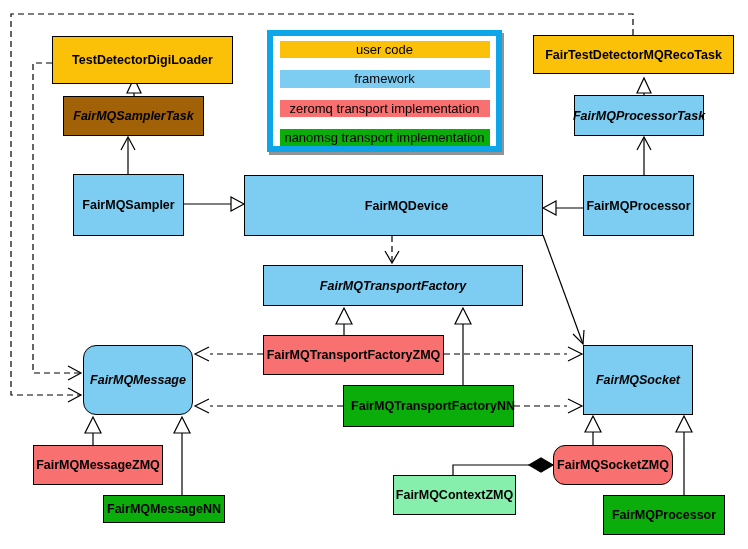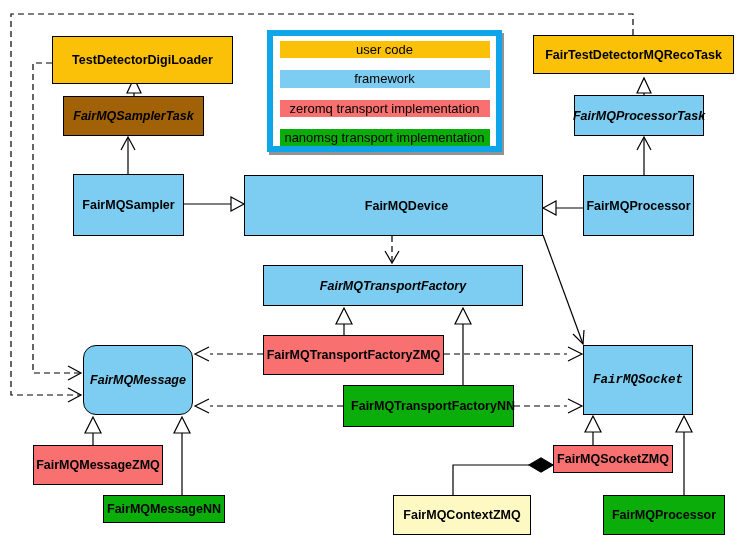--- a/index.html
+++ b/index.html
@@ -197,29 +197,29 @@
   <div class="node" style="left: 73px; top: 174px; width: 111px; height: 62px; background-color: rgb(124, 205, 241);">FairMQSampler</div>
 
   <div class="node" style="left: 244px; top: 175px; width: 299px; height: 61px; background-color: rgb(124, 205, 241); padding-left: 26px;">FairMQDevice</div>
 
   <div class="node" style="left: 583px; top: 175px; width: 111px; height: 61px; background-color: rgb(124, 205, 241);">FairMQProcessor</div>
 
   <div class="node abstract" style="left: 263px; top: 265px; width: 260px; height: 41px; background-color: rgb(124, 205, 241);">FairMQTransportFactory</div>
 
   <div class="node abstract" style="left: 83px; top: 345px; width: 110px; height: 70px; background-color: rgb(124, 205, 241); border-radius: 13px;">FairMQMessage</div>
 
-  <div class="node abstract" style="left: 583px; top: 345px; width: 110px; height: 70px; background-color: rgb(124, 205, 241); font-family: Liberation Mono, monospace;">FairMQSocket</div>
+  <div class="node abstract" style="left: 583px; top: 345px; width: 110px; height: 70px; background-color: rgb(124, 205, 241);">FairMQSocket</div>
 
   <div class="node" style="left: 263px; top: 335px; width: 181px; height: 40px; background-color: rgb(248, 112, 112);">FairMQTransportFactoryZMQ</div>
 
   <div class="node" style="left: 343px; top: 385px; width: 171px; height: 42px; background-color: rgb(11, 173, 11); padding-left: 9px;">FairMQTransportFactoryNN</div>
 
   <div class="node" style="left: 33px; top: 445px; width: 130px; height: 40px; background-color: rgb(248, 112, 112);">FairMQMessageZMQ</div>
 
   <div class="node" style="left: 103px; top: 495px; width: 122px; height: 28px; background-color: rgb(11, 173, 11);">FairMQMessageNN</div>
 
-  <div class="node" style="left: 393px; top: 495px; width: 138px; height: 40px; background-color: #fef9c3;">FairMQContextZMQ</div>
-
-  <div class="node" style="left: 553px; top: 445px; width: 120px; height: 28px; background-color: rgb(248, 112, 112);">FairMQSocketZMQ</div>
+  <div class="node" style="left: 393px; top: 475px; width: 123px; height: 40px; background-color: #86efac;">FairMQContextZMQ</div>
+
+  <div class="node" style="left: 553px; top: 445px; width: 120px; height: 40px; background-color: rgb(248, 112, 112); border-radius: 12px;">FairMQSocketZMQ</div>
 
   <div class="node" style="left: 603px; top: 495px; width: 122px; height: 40px; background-color: rgb(11, 173, 11);">FairMQProcessor</div>
 
 </div>
 
 </body></html>

